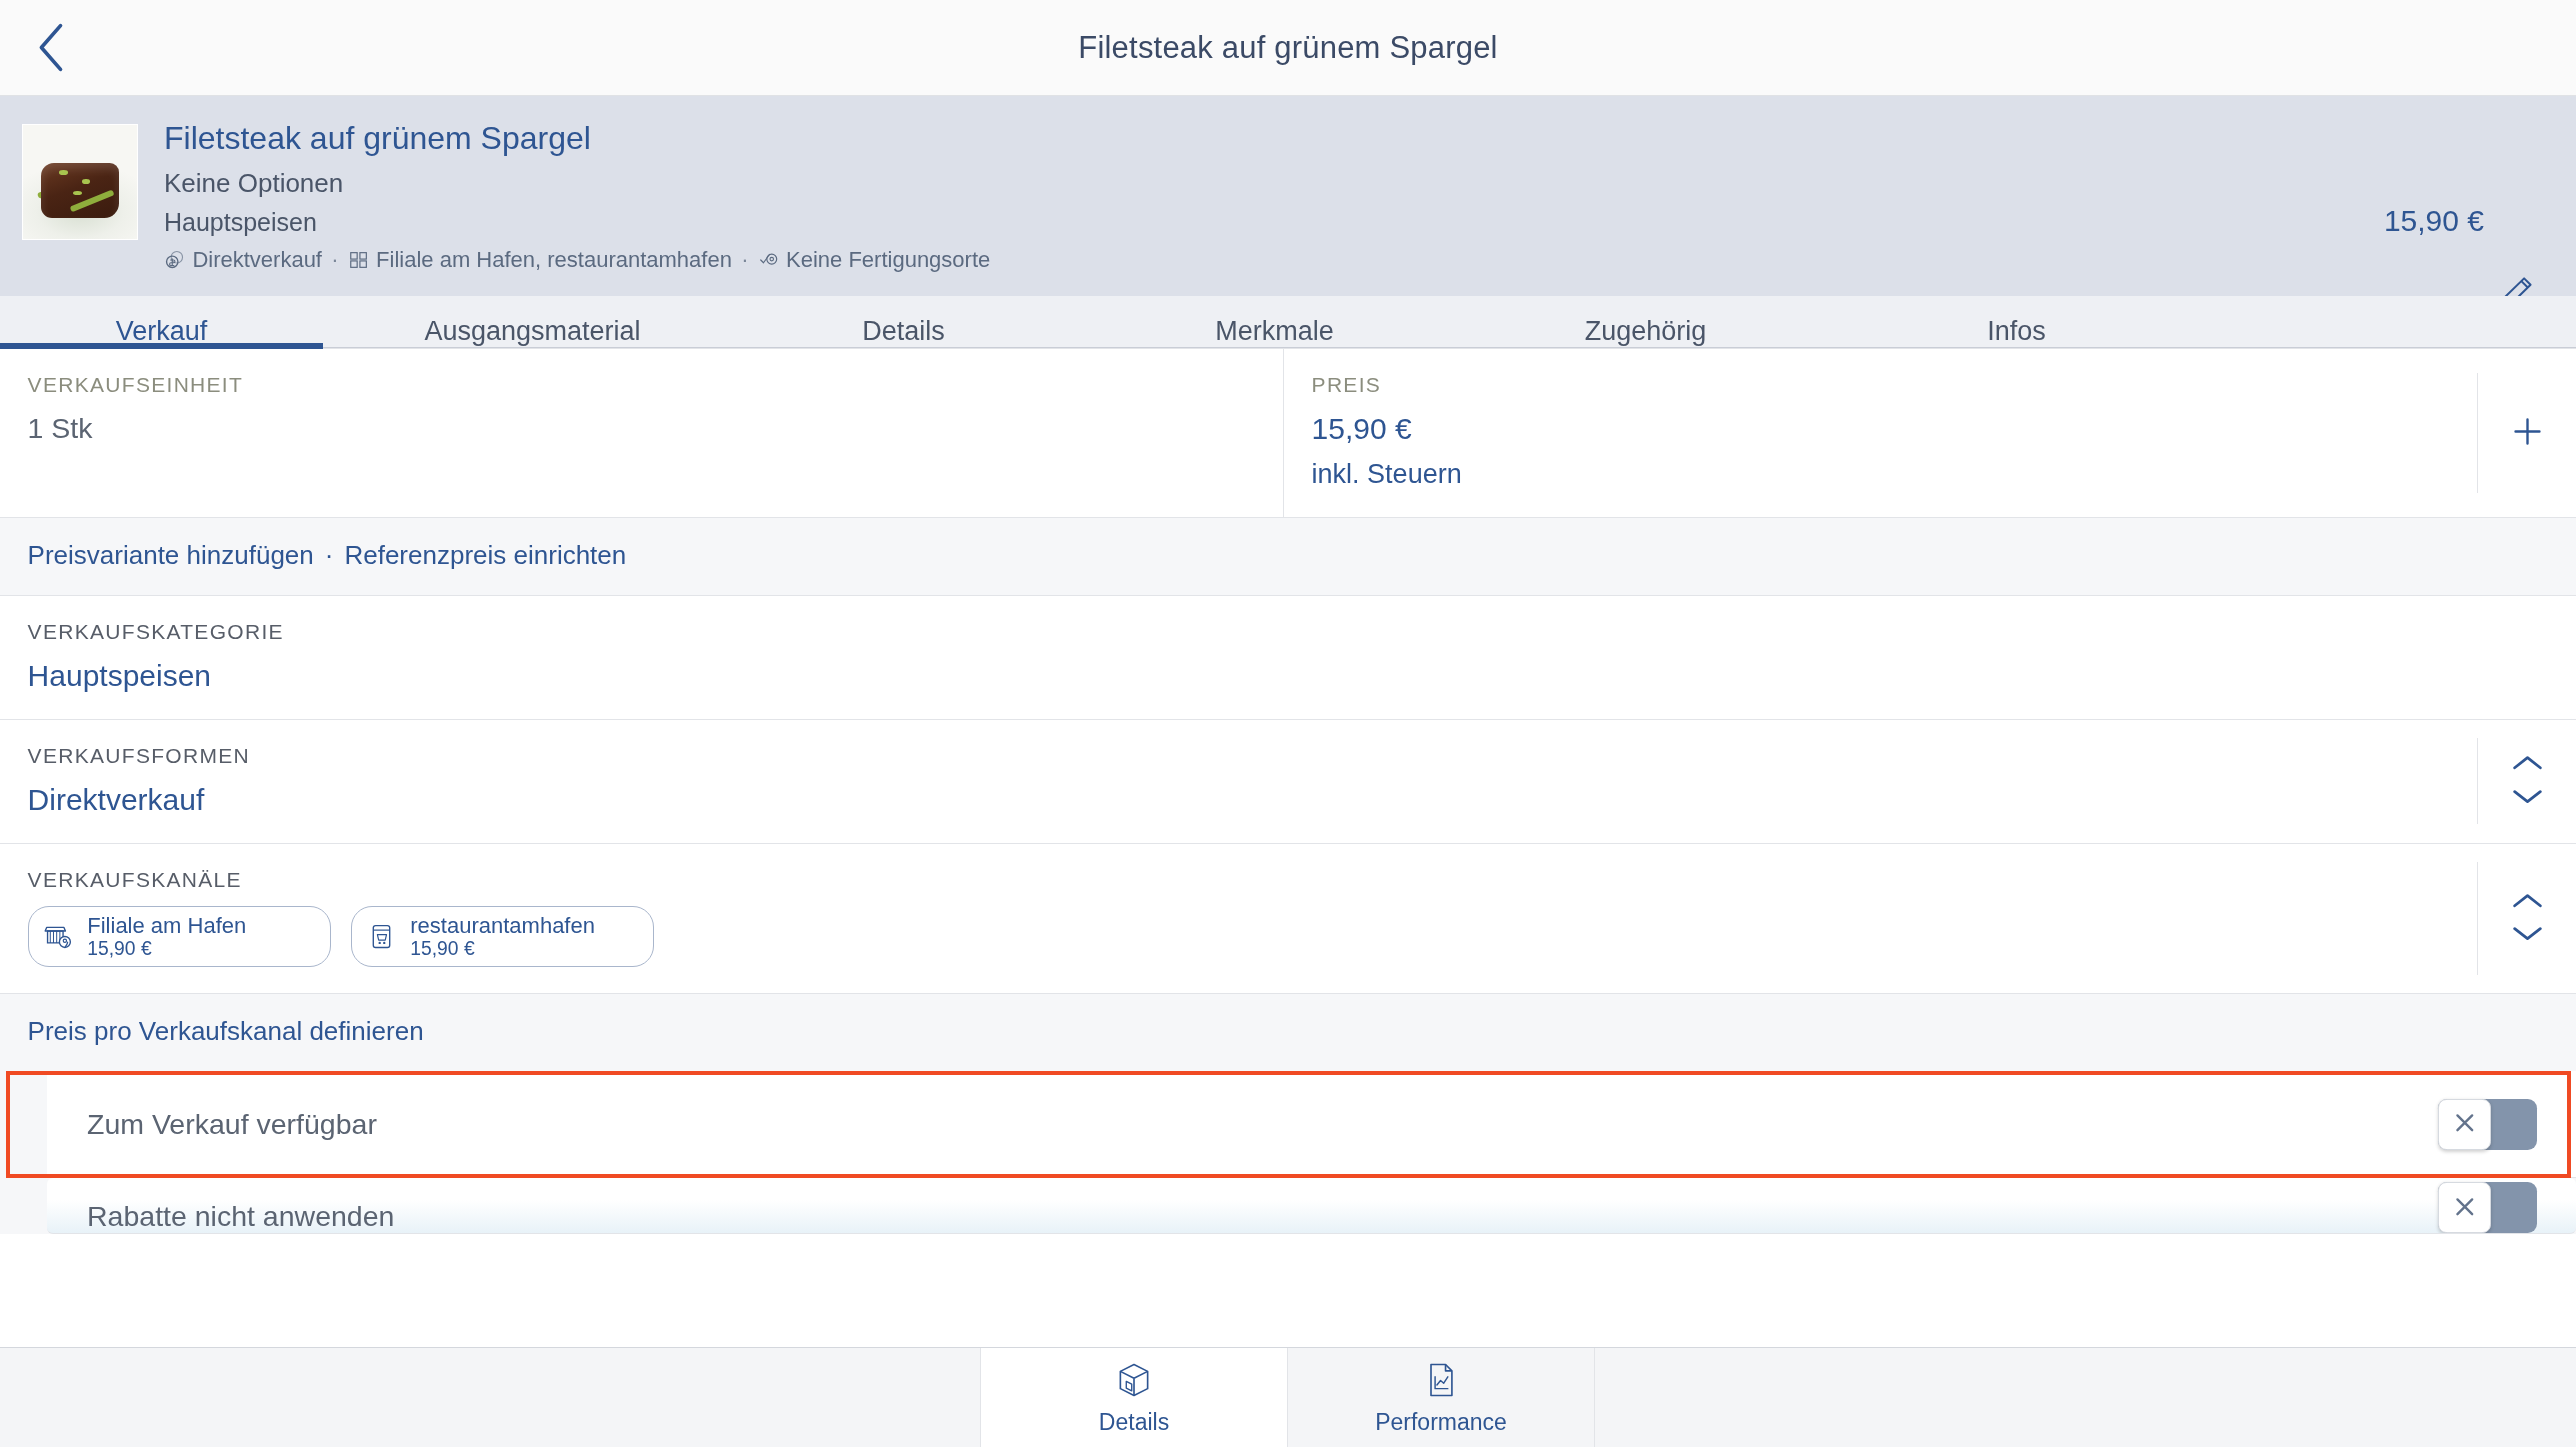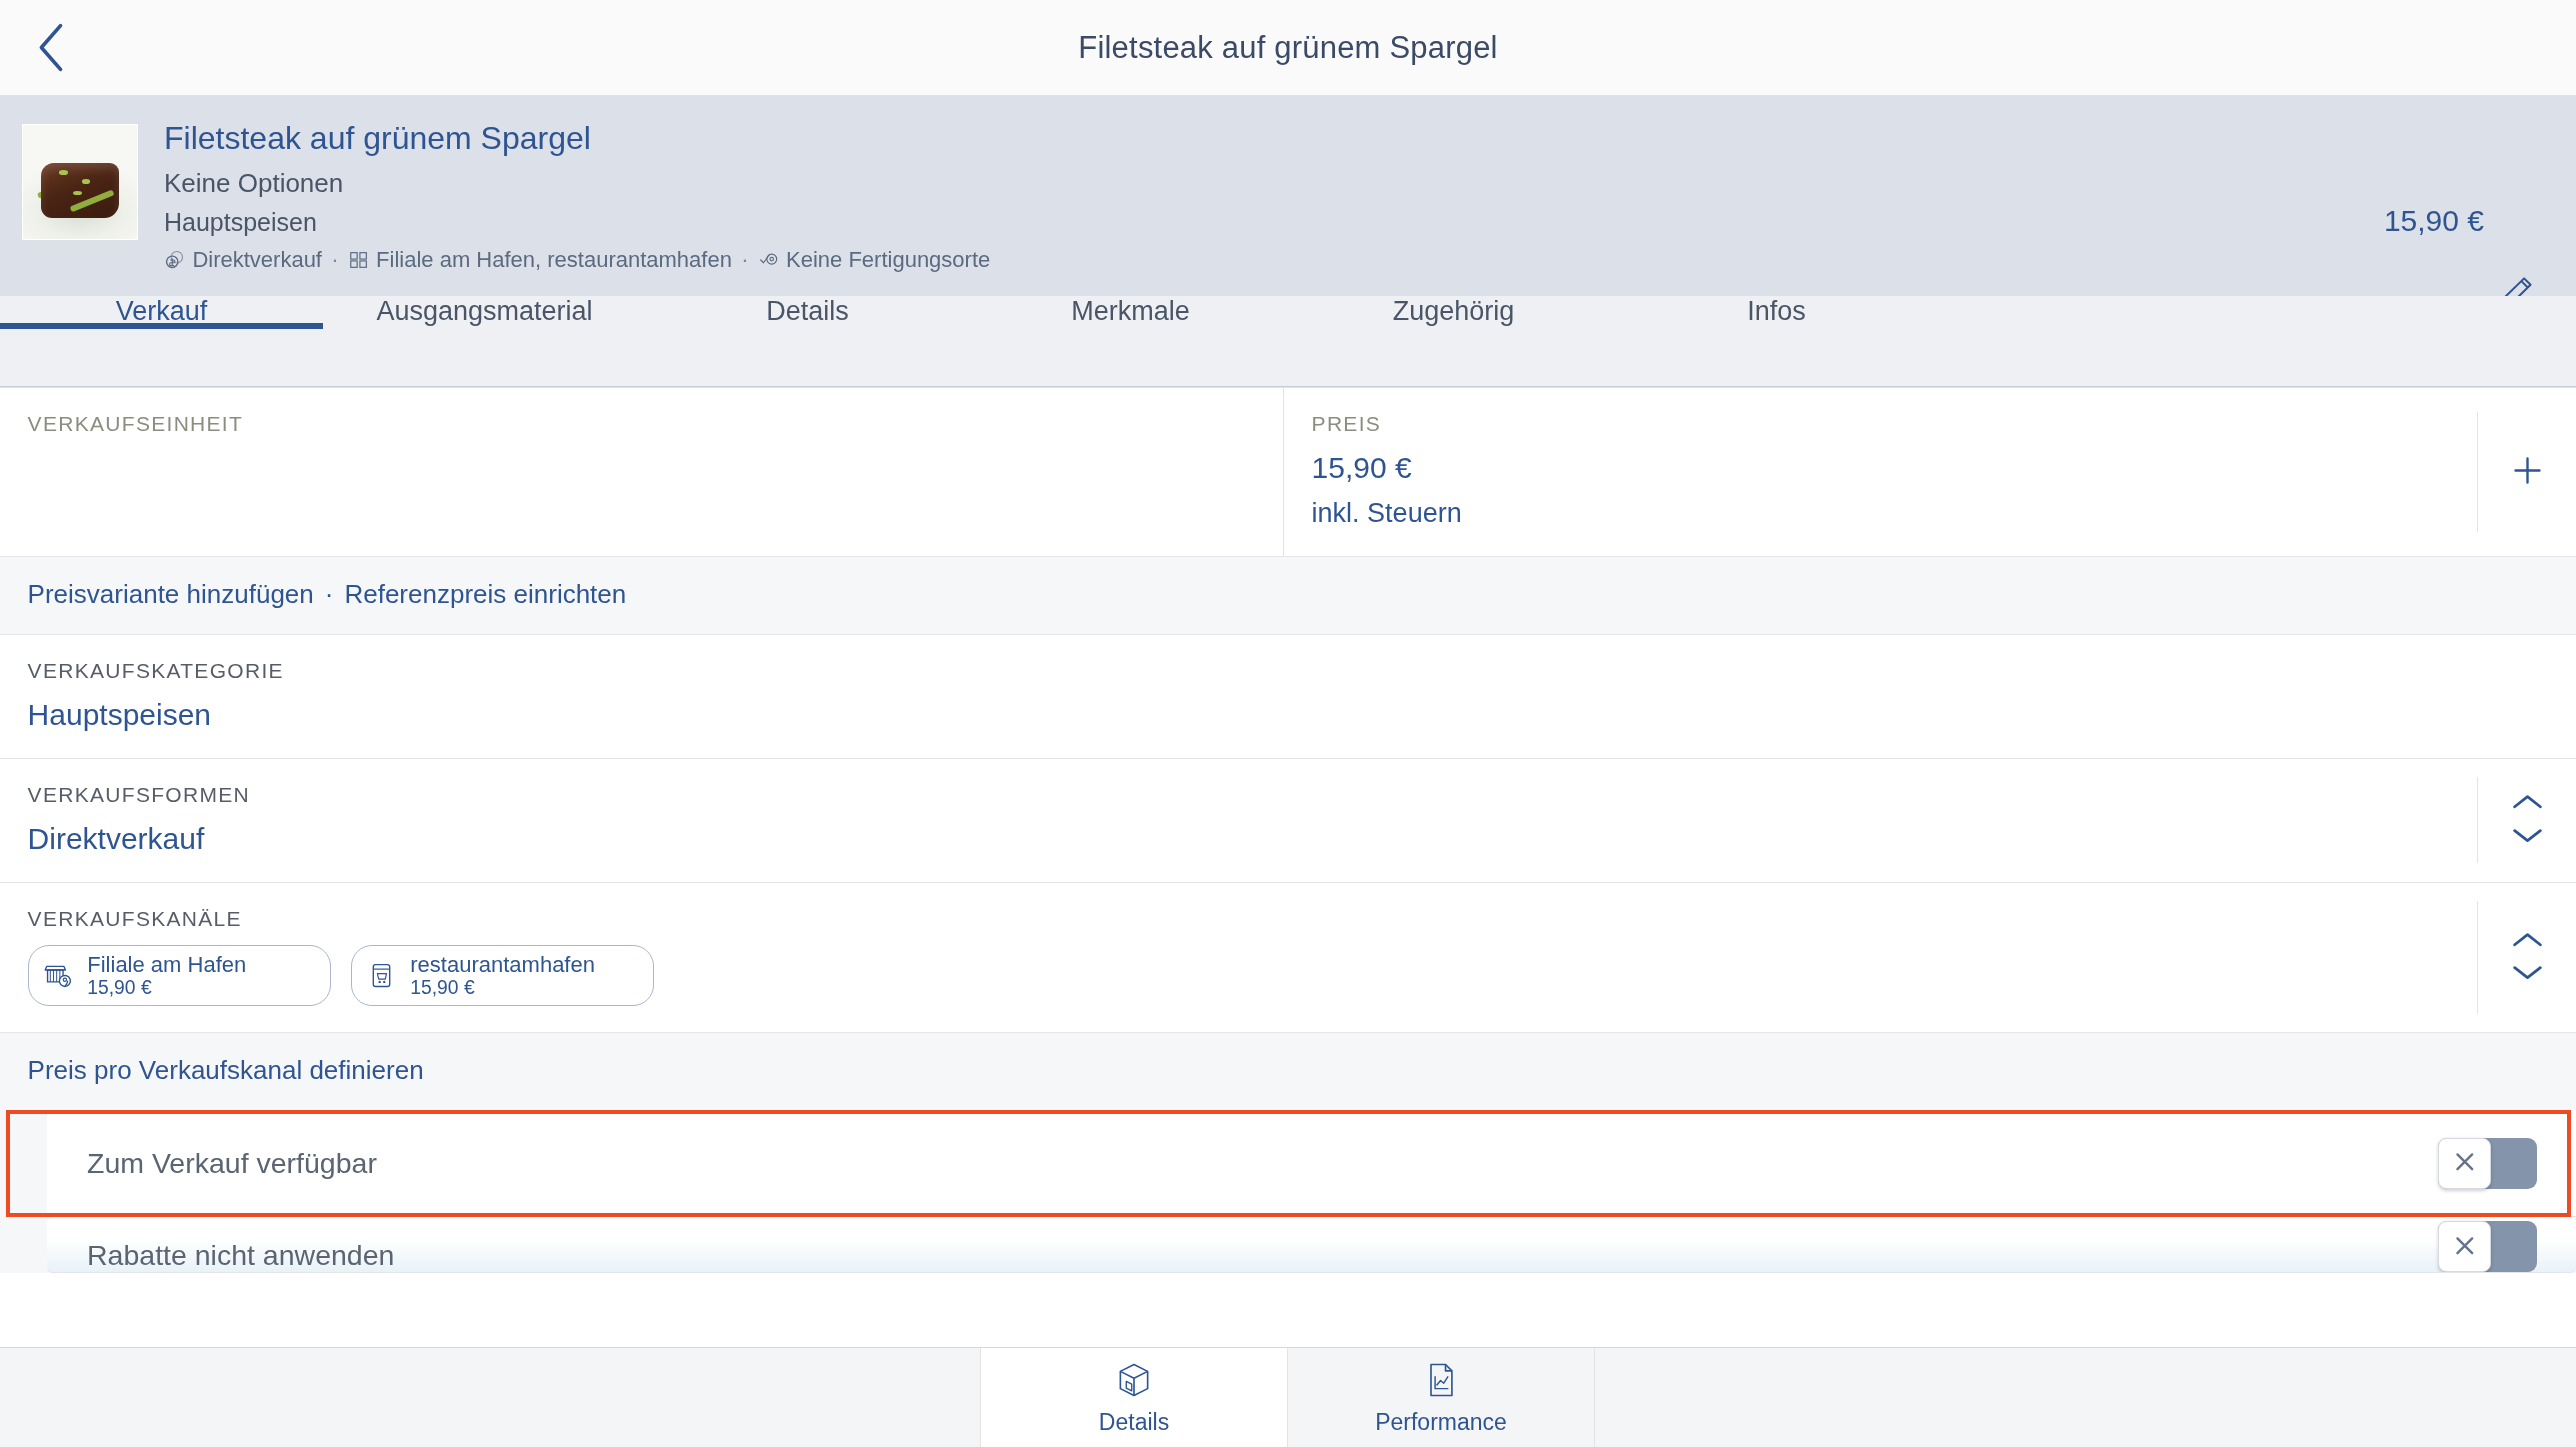--- a/index.html
+++ b/index.html
@@ -90,25 +90,26 @@
     position: absolute; right: 92px; top: 108px;
     font-size: 30px; color: #2e5592;
   }
   .edit-pencil {
     position: absolute; right: 39px; top: 175px;
     cursor: pointer;
   }
 
   
   .tabs {
-    height: 91px;
+    height: 52px;
     background: #eef0f4;
     border-bottom: 1.8px solid #c9cdd6;
-    display: flex; align-items: flex-start;
+    display: flex; align-items: flex-end;
     position: relative;
+    gap: 48px;
   }
   .tab {
     width: 323px;
     display: flex; align-items: center; justify-content: center;
     font-size: 27px; color: #4a5568; cursor: pointer;
     position: relative;
   }
   .tab.active { color: #2e5592; }
   .tab.active::after {
     content:""; position: absolute; left: 0; right: 0; bottom: -1.8px;
@@ -331,20 +332,21 @@
     <span>Infos</span>
   </div>
 </div>
 
 <div class="content">
 
   <div class="card">
     <div class="row-split">
       <div class="cell cell-left">
         <div class="field-label">VERKAUFSEINHEIT</div>
+        <div class="field-value">1 Stk</div>
       </div>
       <div class="cell-right">
         <div class="inner">
           <div class="field-label">PREIS</div>
           <div class="field-value link big">15,90 €</div>
           <div class="field-value link" style="font-size:27px;margin-top:13px;">inkl. Steuern</div>
         </div>
         <div class="plus-col">
           <span>
             <svg width="35" height="35" viewBox="0 0 38 38" fill="none">

